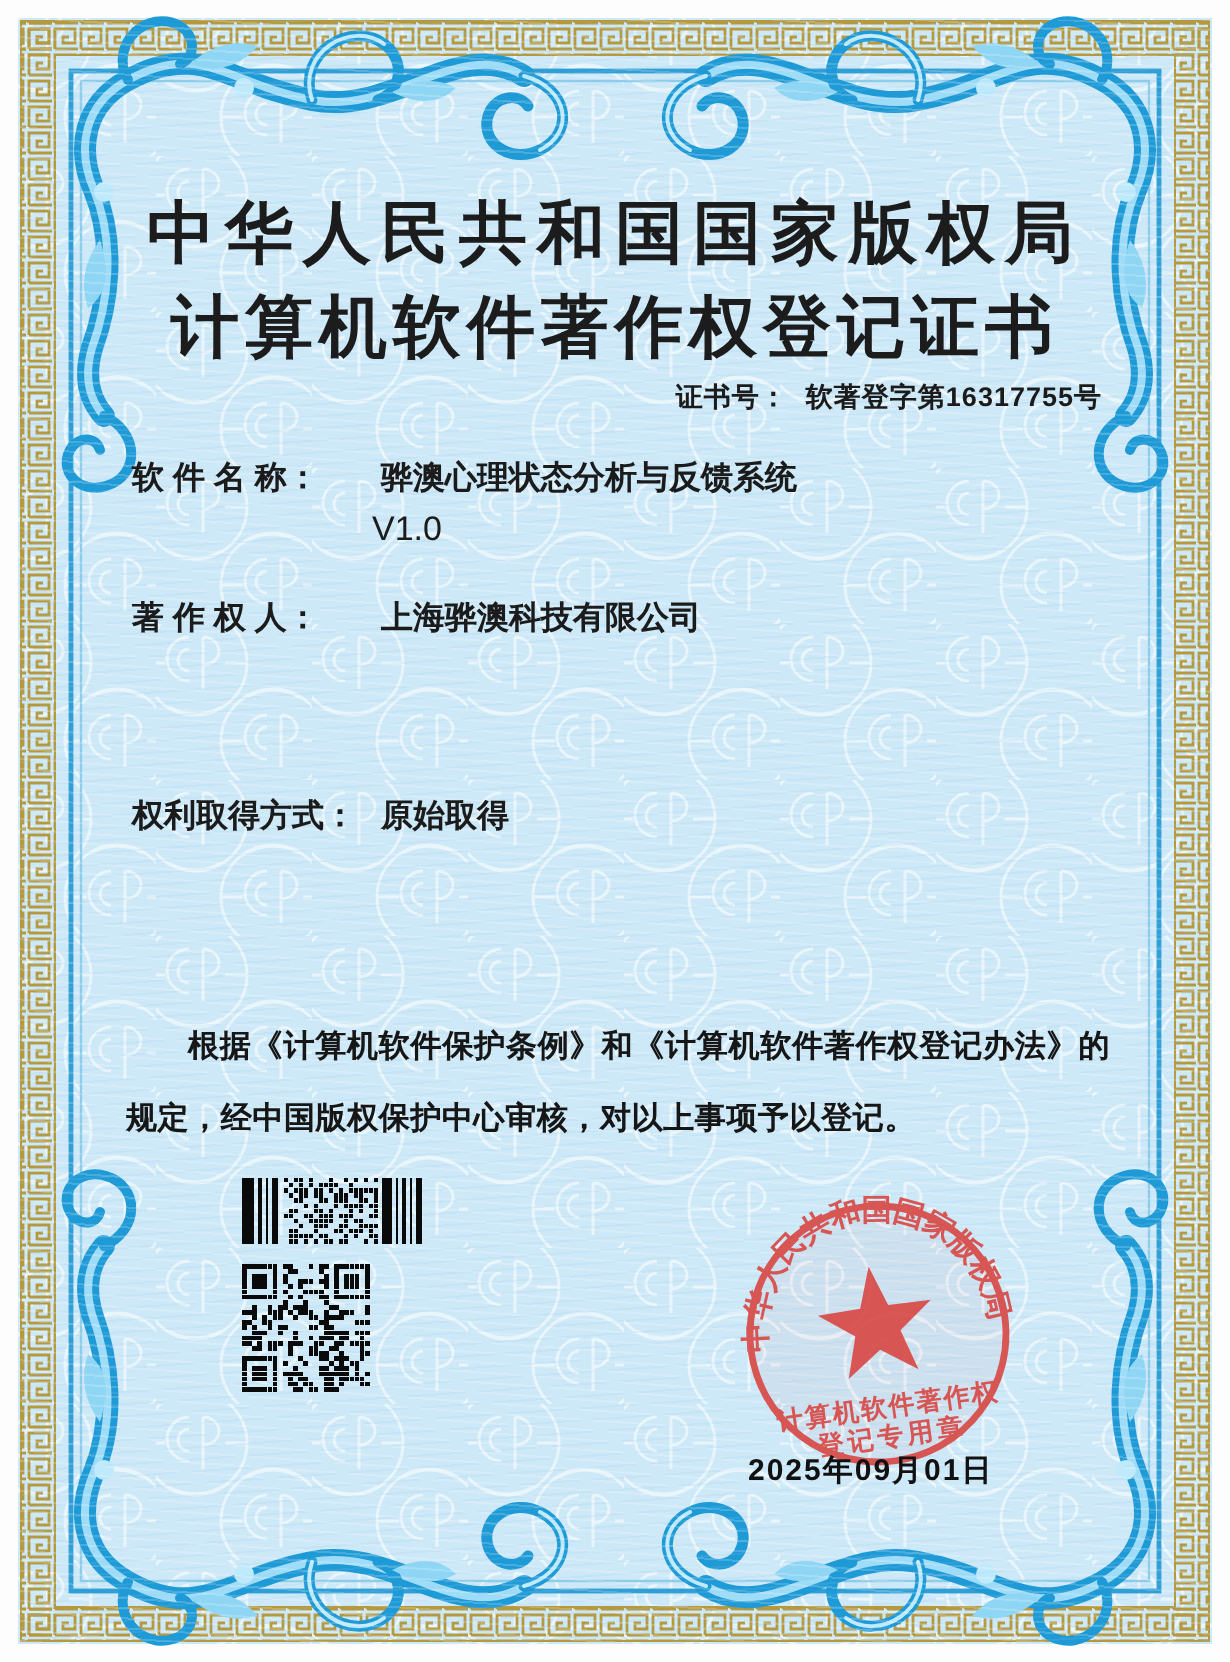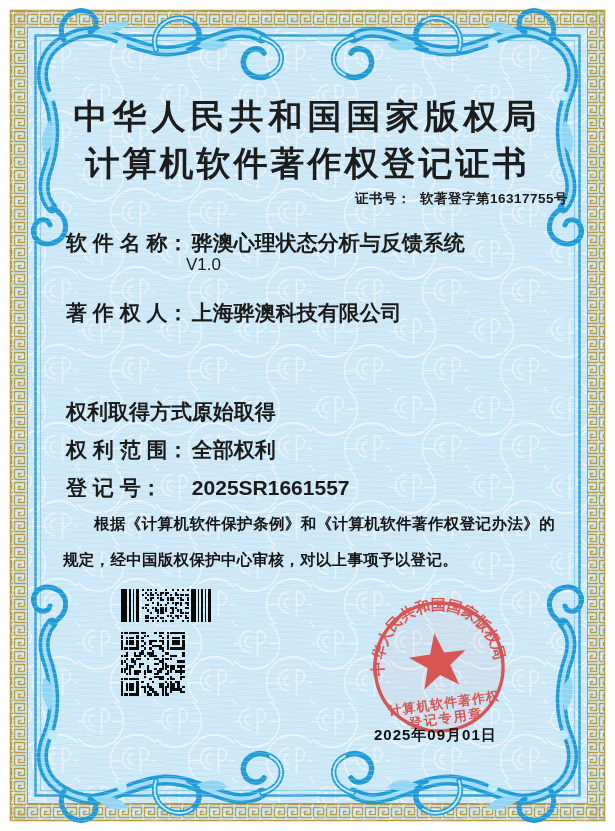--- a/index.html
+++ b/index.html
@@ -10,23 +10,23 @@
   .bg{position:absolute;left:0;top:0;z-index:0;}
   .moire{position:absolute;left:10px;top:10px;width:595px;height:811px;z-index:1;pointer-events:none;
     background:
       repeating-linear-gradient(4deg, rgba(255,255,255,.18) 0 1px, rgba(255,255,255,0) 1px 5px),
       repeating-linear-gradient(-4deg, rgba(150,200,232,.14) 0 1px, rgba(255,255,255,0) 1px 6px);}
   .layer{position:absolute;z-index:2;}
   .title1{left:0;right:0;top:94px;text-align:center;font-size:34px;font-weight:bold;
     letter-spacing:5px;font-family:"Liberation Serif","DejaVu Serif",serif;color:#1c1c1c;}
   .title2{left:0;right:0;top:141px;text-align:center;font-size:34px;font-weight:bold;
     letter-spacing:3px;font-family:"Liberation Serif","DejaVu Serif",serif;color:#1c1c1c;}
-  .certno{right:47px;top:190px;font-size:13.5px;font-weight:bold;letter-spacing:.5px;}
+  .certno{right:64px;top:190px;font-size:13.5px;font-weight:bold;letter-spacing:.5px;}
   .certno .val{margin-left:9px;}
-  .row{left:66px;font-size:21px;font-weight:bold;white-space:nowrap;}
+  .row{left:66px;font-size:16px;font-weight:bold;white-space:nowrap;}
   .row .lbl{display:inline-block;width:118px;}
   .row .val{margin-left:2px;}
   .ver{left:186px;font-size:17px;font-weight:normal;}
   .statement{left:63px;top:506px;width:492px;font-size:15.5px;font-weight:bold;
     line-height:36px;letter-spacing:.3px;text-indent:31px;text-align:justify;color:#161616;}
   .codes svg{display:block;}
   .date{left:374px;top:726px;font-size:15px;font-weight:bold;letter-spacing:1px;z-index:4;color:#111;}
   .sealwrap{left:366px;top:594px;width:146px;height:146px;z-index:3;}
 </style>
 </head>
@@ -111,29 +111,21 @@
   <div class="layer row" style="top:398px">
     <span class="lbl">权利取得方式：</span>
     <span class="val">原始取得</span>
   </div>
 
   <div class="layer row" style="top:299px">
     <span class="lbl">著 作 权 人：</span>
     <span class="val">上海骅澳科技有限公司</span>
   </div>
 
-  <div class="layer row" style="top:436px">
-    <span class="lbl">权 利 范 围：</span>
-    <span class="val">全部权利</span>
-  </div>
-
-  <div class="layer row" style="top:474px">
-    <span class="lbl">登  记  号：</span>
-    <span class="val">2025SR1661557</span>
-  </div>
+
 
   <div class="layer statement">根据《计算机软件保护条例》和《计算机软件著作权登记办法》的规定，经中国版权保护中心审核，对以上事项予以登记。</div>
 
   <div class="layer codes" style="left:121px;top:589px">
     <svg id="barcode" width="92" height="33" shape-rendering="crispEdges">
         <rect x="0" y="0" width="6" height="33" fill="#0a0a0a"></rect>
         <rect x="8" y="0" width="2" height="33" fill="#0a0a0a"></rect>
         <rect x="12" y="0" width="1" height="33" fill="#0a0a0a"></rect>
         <rect x="15" y="0" width="3" height="33" fill="#0a0a0a"></rect>
         <rect x="21" y="0" width="2.1" height="2.15" fill="#0a0a0a"></rect>

